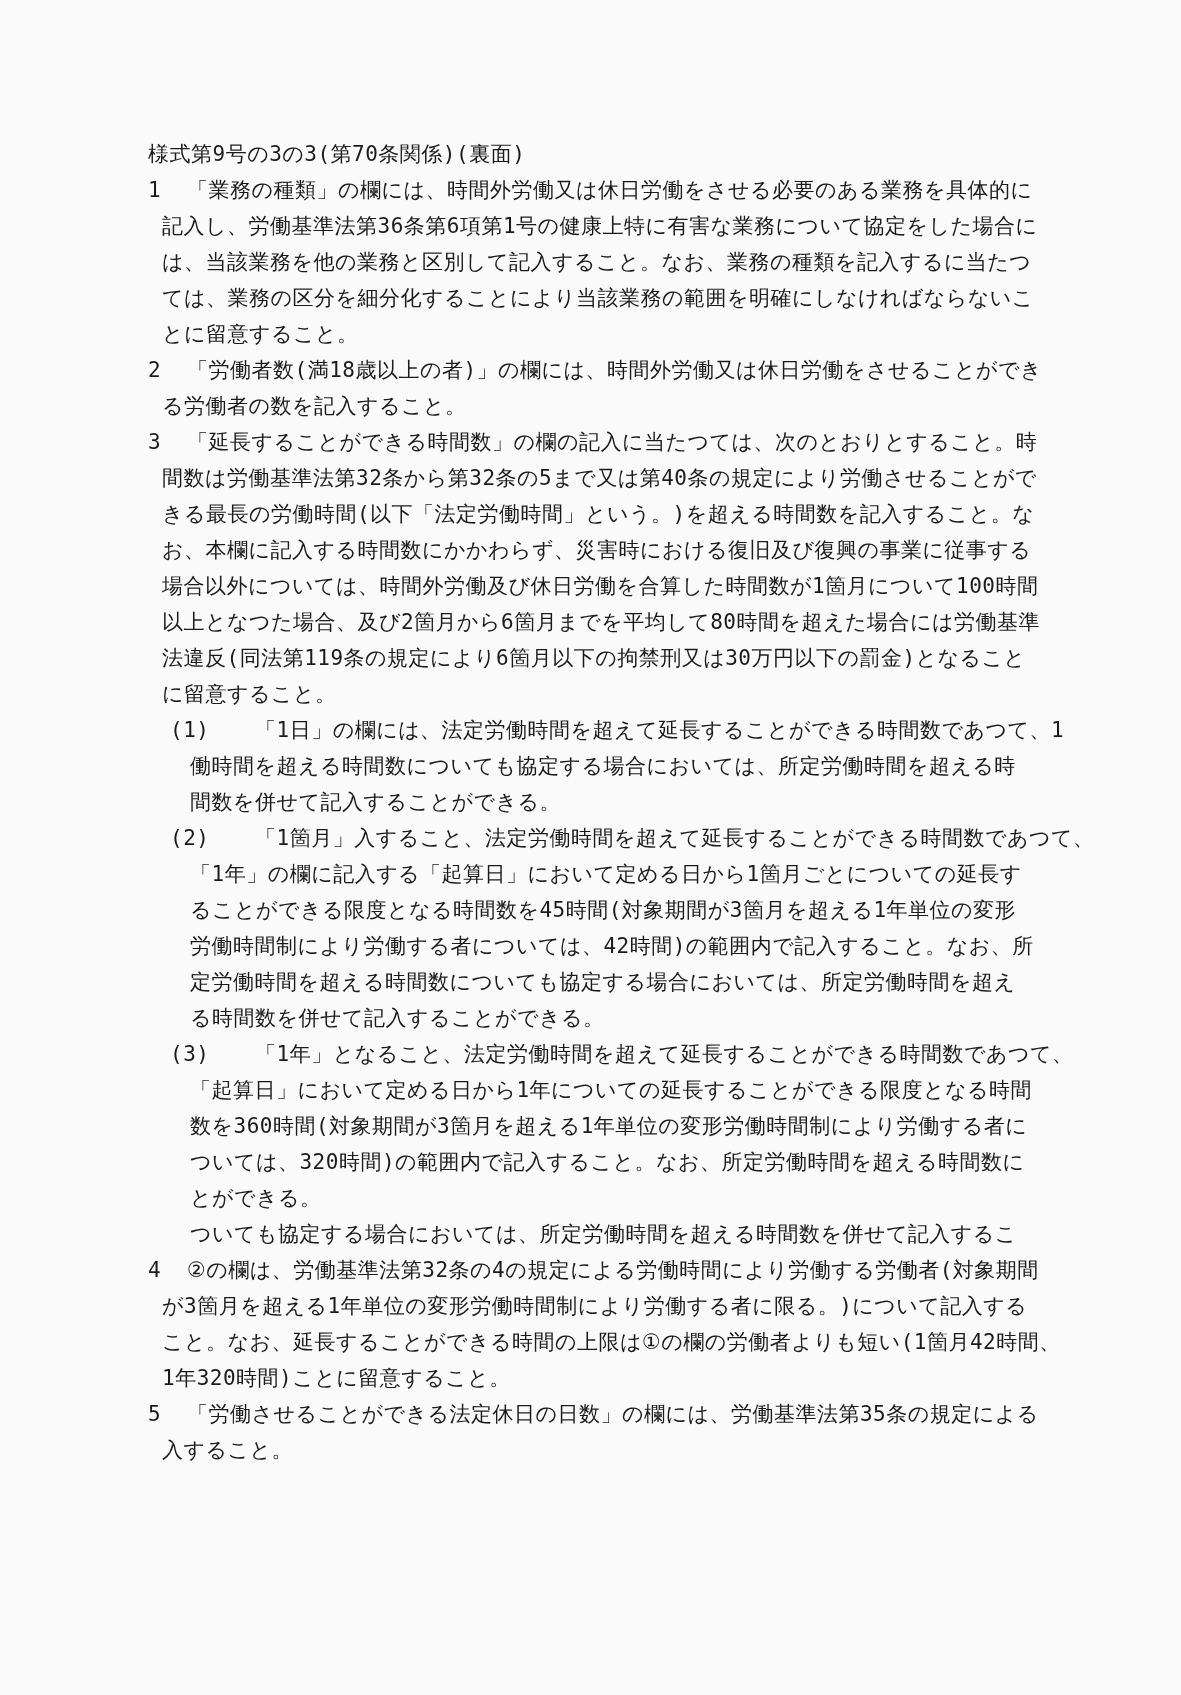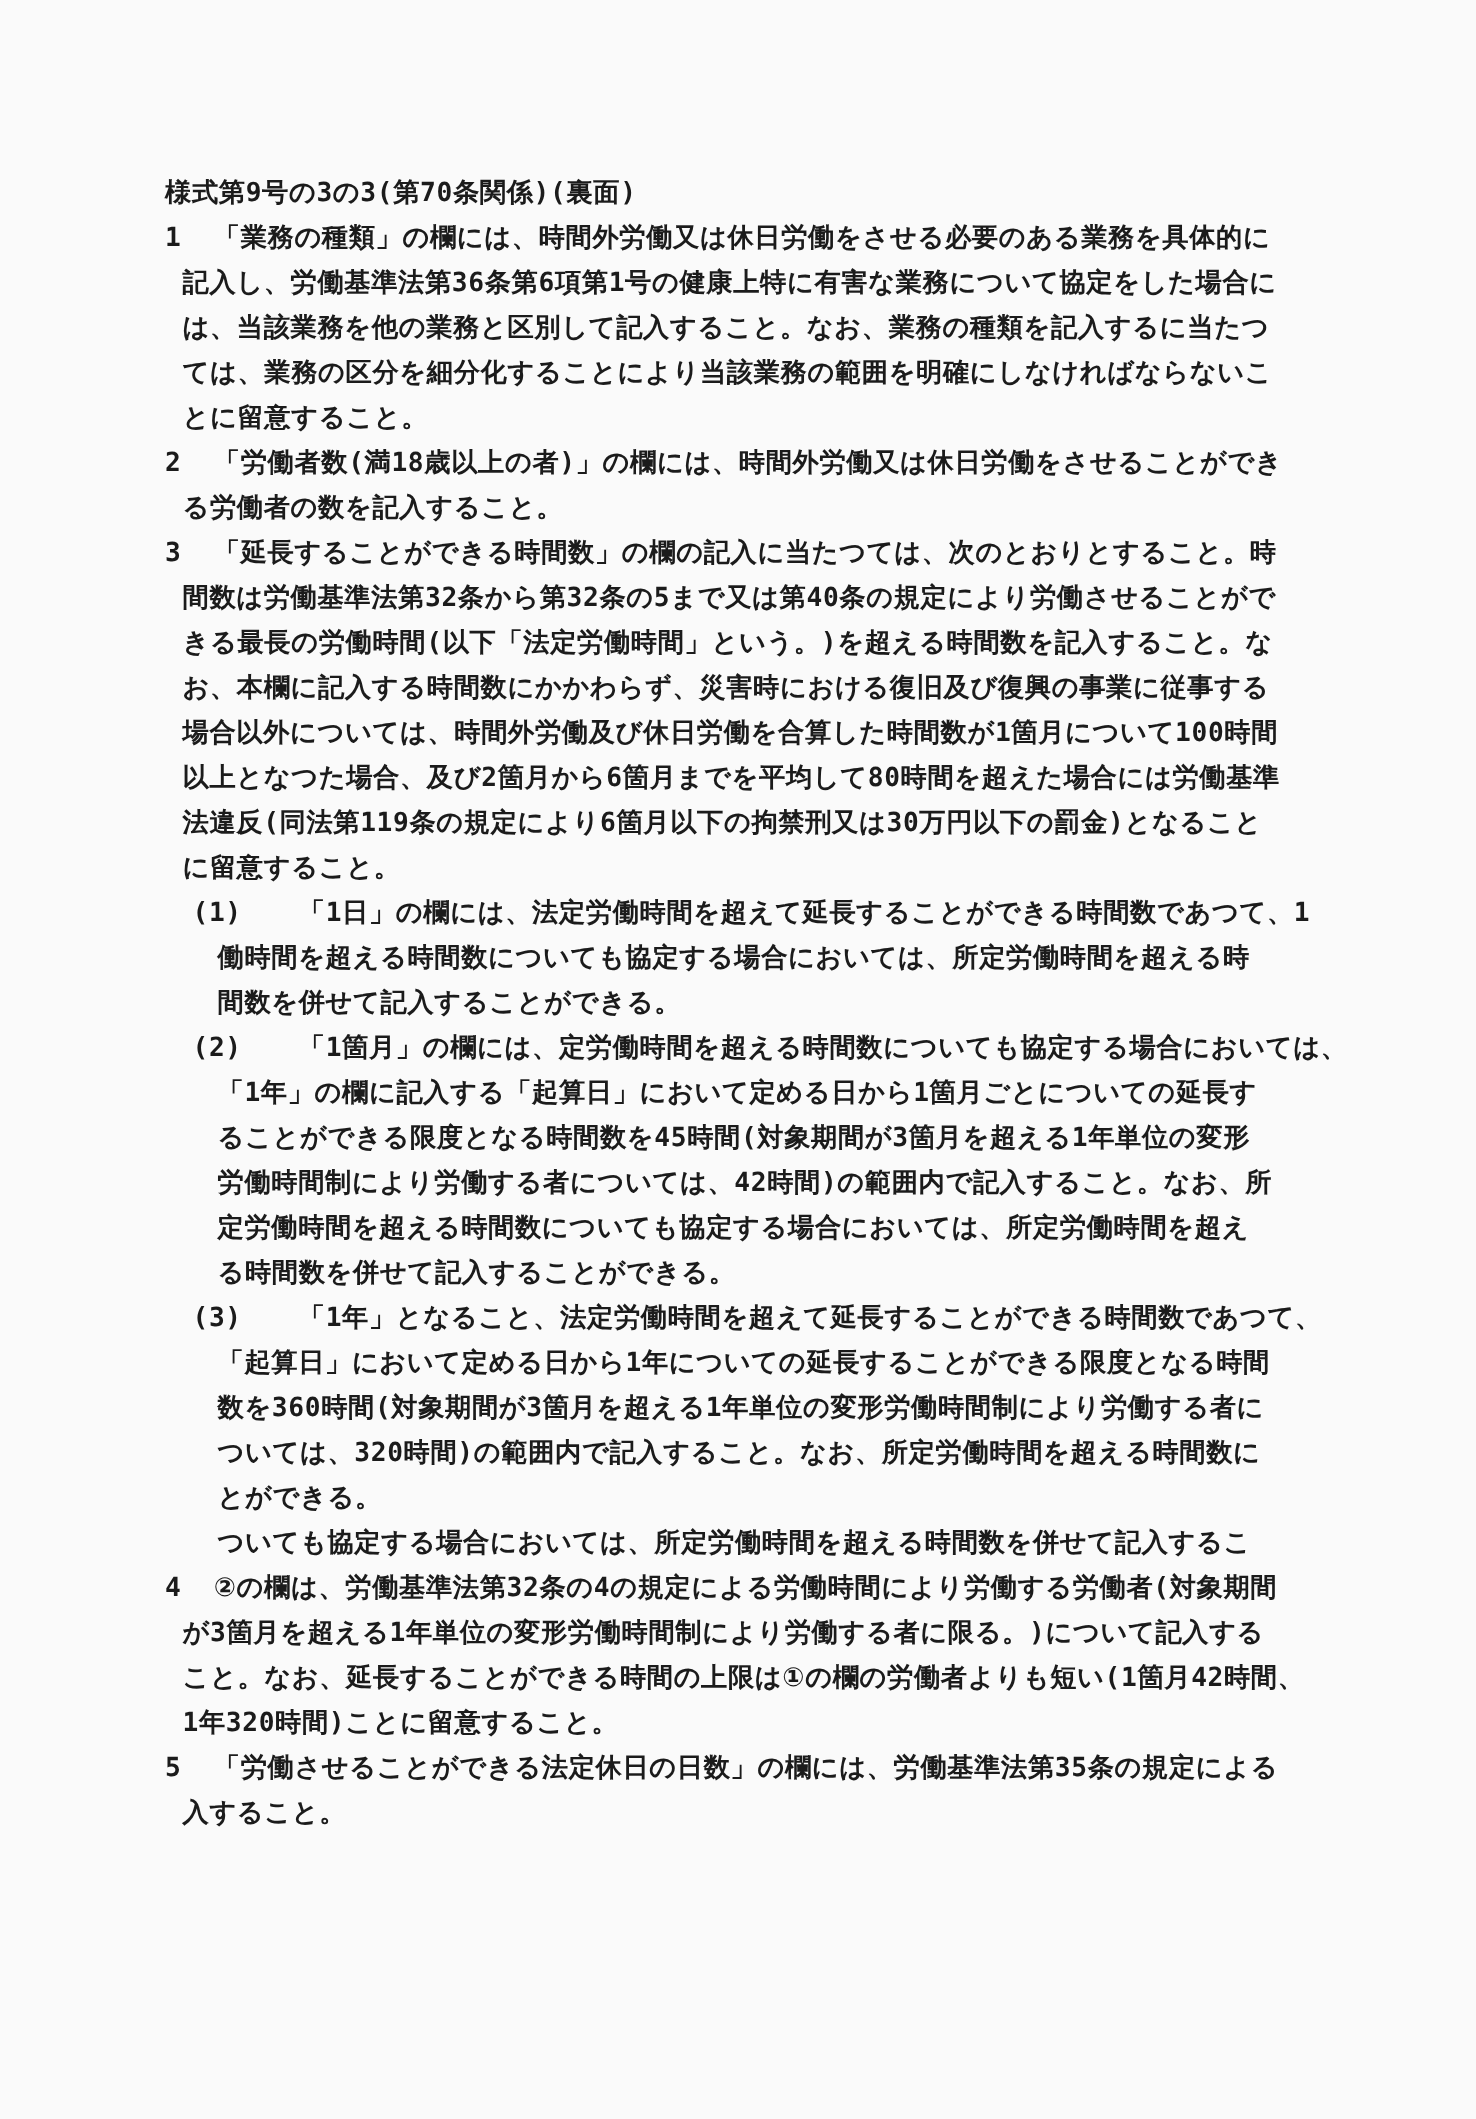--- a/index.html
+++ b/index.html
@@ -13,24 +13,23 @@
     height: 1695px;
     background: #fafafa;
     color: #1b1b1b;
     font-family: "DejaVu Sans Mono", "DejaVu Sans", sans-serif;
     font-size: 21px;
     letter-spacing: 0.5px;
     overflow: hidden;
   }
   .content {
     position: absolute;
-    left: 132px;
+    left: 148px;
     top: 136px;
     width: 910px;
-    font-weight: bold;
   }
   .line {
     height: 36px;
     line-height: 36px;
     white-space: nowrap;
   }
   .num {
     display: inline-block;
     min-width: 39px;
   }
@@ -65,21 +64,21 @@
           <div class="line item-cont">間数は労働基準法第32条から第32条の5まで又は第40条の規定により労働させることがで</div>
           <div class="line item-cont">きる最長の労働時間(以下「法定労働時間」という。)を超える時間数を記入すること。な</div>
           <div class="line item-cont">お、本欄に記入する時間数にかかわらず、災害時における復旧及び復興の事業に従事する</div>
           <div class="line item-cont">場合以外については、時間外労働及び休日労働を合算した時間数が1箇月について100時間</div>
           <div class="line item-cont">以上となつた場合、及び2箇月から6箇月までを平均して80時間を超えた場合には労働基準</div>
           <div class="line item-cont">法違反(同法第119条の規定により6箇月以下の拘禁刑又は30万円以下の罰金)となること</div>
           <div class="line item-cont">に留意すること。</div>
           <div class="line sub-first"><span class="sub-num">(1)</span><span>「1日」の欄には、法定労働時間を超えて延長することができる時間数であつて、1</span></div>
           <div class="line sub-cont">働時間を超える時間数についても協定する場合においては、所定労働時間を超える時</div>
           <div class="line sub-cont">間数を併せて記入することができる。</div>
-          <div class="line sub-first"><span class="sub-num">(2)</span><span>「1箇月」の欄には、定労働時間を超える時間数についても協定する場合においては、</span></div>
+          <div class="line sub-first"><span class="sub-num">(2)</span><span>「1箇月」入すること、法定労働時間を超えて延長することができる時間数であつて、</span></div>
           <div class="line sub-cont">「1年」の欄に記入する「起算日」において定める日から1箇月ごとについての延長す</div>
           <div class="line sub-cont">ることができる限度となる時間数を45時間(対象期間が3箇月を超える1年単位の変形</div>
           <div class="line sub-cont">労働時間制により労働する者については、42時間)の範囲内で記入すること。なお、所</div>
           <div class="line sub-cont">定労働時間を超える時間数についても協定する場合においては、所定労働時間を超え</div>
           <div class="line sub-cont">る時間数を併せて記入することができる。</div>
           <div class="line sub-first"><span class="sub-num">(3)</span><span>「1年」となること、法定労働時間を超えて延長することができる時間数であつて、</span></div>
           <div class="line sub-cont">「起算日」において定める日から1年についての延長することができる限度となる時間</div>
           <div class="line sub-cont">数を360時間(対象期間が3箇月を超える1年単位の変形労働時間制により労働する者に</div>
           <div class="line sub-cont">ついては、320時間)の範囲内で記入すること。なお、所定労働時間を超える時間数に</div>
           <div class="line sub-cont">とができる。</div>

